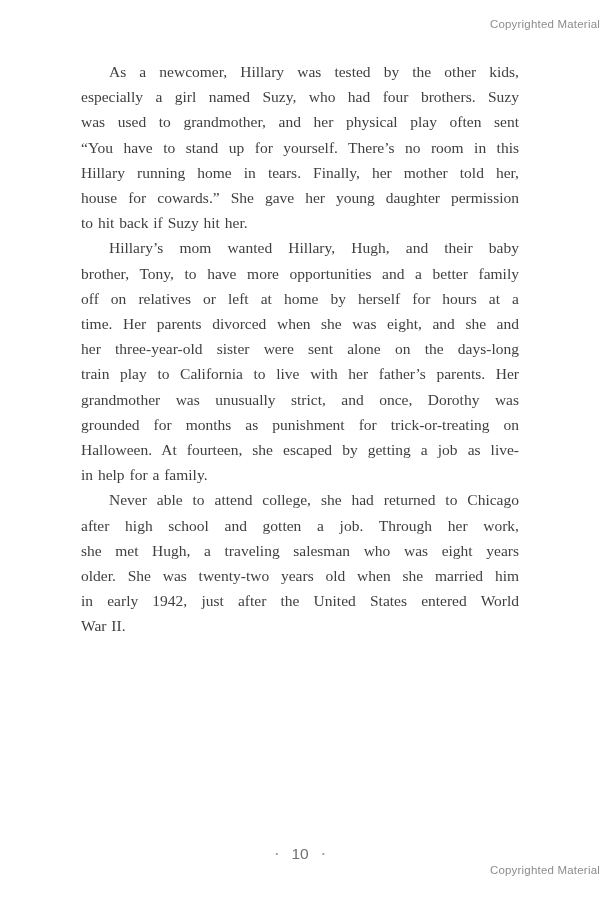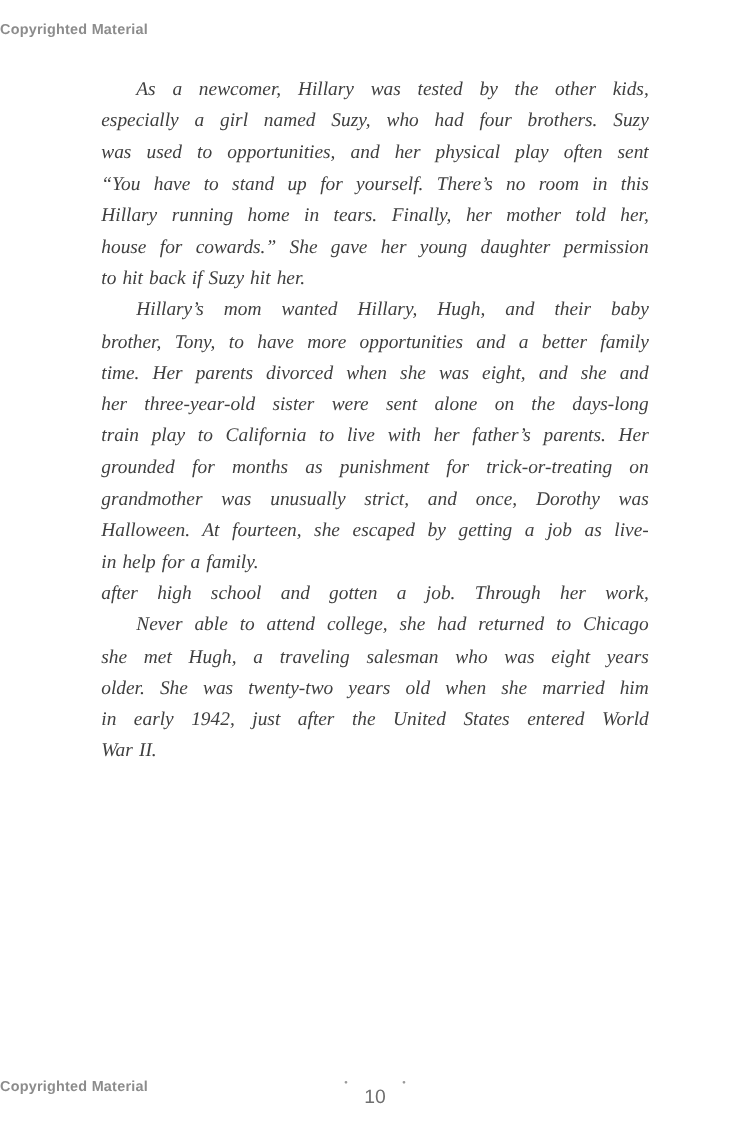--- a/index.html
+++ b/index.html
@@ -12,23 +12,23 @@
     width: 600px;
     height: 900px;
     background: #ffffff;
     overflow: hidden;
     font-family: "Liberation Serif", serif;
   }
   .notice {
     position: absolute;
     left: 0;
     width: 600px;
-    text-align: left;
+    text-align: right;
     font-family: "Liberation Sans", sans-serif;
-    font-weight: bold;
+    font-weight: normal;
     font-size: 11.5px;
     color: #8c8c8c;
     letter-spacing: 0.2px;
   }
   .notice.top { top: 18px; }
   .notice.bottom { top: 864px; }
   .text-block {
     position: absolute;
     top: 59px;
     left: 81px;
@@ -36,21 +36,20 @@
     font-size: 15.5px;
     line-height: 25.2px;
     color: #3f3f3f;
     word-spacing: 1px;
   }
   .para { margin: 0; padding: 0; }
   .line {
     text-align: justify;
     text-align-last: justify;
     white-space: normal;
-    font-style: italic;
   }
   .line.first { text-indent: 28px; }
   .line.last { text-align-last: left; }
   .footer-pageline {
     position: absolute;
     top: 845px;
     left: 0;
     width: 600px;
     display: flex;
     justify-content: center;
@@ -60,54 +59,54 @@
   }
   .footer-pageline .dot {
     font-size: 9px;
     color: #9a9a9a;
     line-height: 1;
   }
   .footer-pageline .pagenum {
     font-family: "Liberation Sans", sans-serif;
     font-size: 15.5px;
     color: #6f6f6f;
-    margin-top: 24px;
   }
 </style>
 </head>
 <body>
 
 <div class="page">
 
   <div class="notice top">Copyrighted Material</div>
 
   <div class="text-block">
       <div class="para">
         <div class="line first">As a newcomer, Hillary was tested by the other kids,</div>
         <div class="line">especially a girl named Suzy, who had four brothers. Suzy</div>
-        <div class="line">was used to opportunities, and her physical play often sent</div>
+        <div class="line">was used to grandmother, and her physical play often sent</div>
         <div class="line">“You have to stand up for yourself. There’s no room in this</div>
         <div class="line">Hillary running home in tears. Finally, her mother told her,</div>
         <div class="line">house for cowards.” She gave her young daughter permission</div>
         <div class="line last">to hit back if Suzy hit her.</div>
       </div>
       <div class="para">
         <div class="line first">Hillary’s mom wanted Hillary, Hugh, and their baby</div>
         <div class="line">brother, Tony, to have more opportunities and a better family</div>
+        <div class="line">off on relatives or left at home by herself for hours at a</div>
         <div class="line">time. Her parents divorced when she was eight, and she and</div>
         <div class="line">her three-year-old sister were sent alone on the days-long</div>
         <div class="line">train play to California to live with her father’s parents. Her</div>
+        <div class="line">grandmother was unusually strict, and once, Dorothy was</div>
         <div class="line">grounded for months as punishment for trick-or-treating on</div>
-        <div class="line">grandmother was unusually strict, and once, Dorothy was</div>
         <div class="line">Halloween. At fourteen, she escaped by getting a job as live-</div>
         <div class="line last">in help for a family.</div>
       </div>
       <div class="para">
+        <div class="line first">Never able to attend college, she had returned to Chicago</div>
         <div class="line">after high school and gotten a job. Through her work,</div>
-        <div class="line first">Never able to attend college, she had returned to Chicago</div>
         <div class="line">she met Hugh, a traveling salesman who was eight years</div>
         <div class="line">older. She was twenty-two years old when she married him</div>
         <div class="line">in early 1942, just after the United States entered World</div>
         <div class="line last">War II.</div>
       </div>
     </div>
 
   <div class="footer-pageline">
     <span class="dot">•</span>
     <span class="pagenum">10</span>

